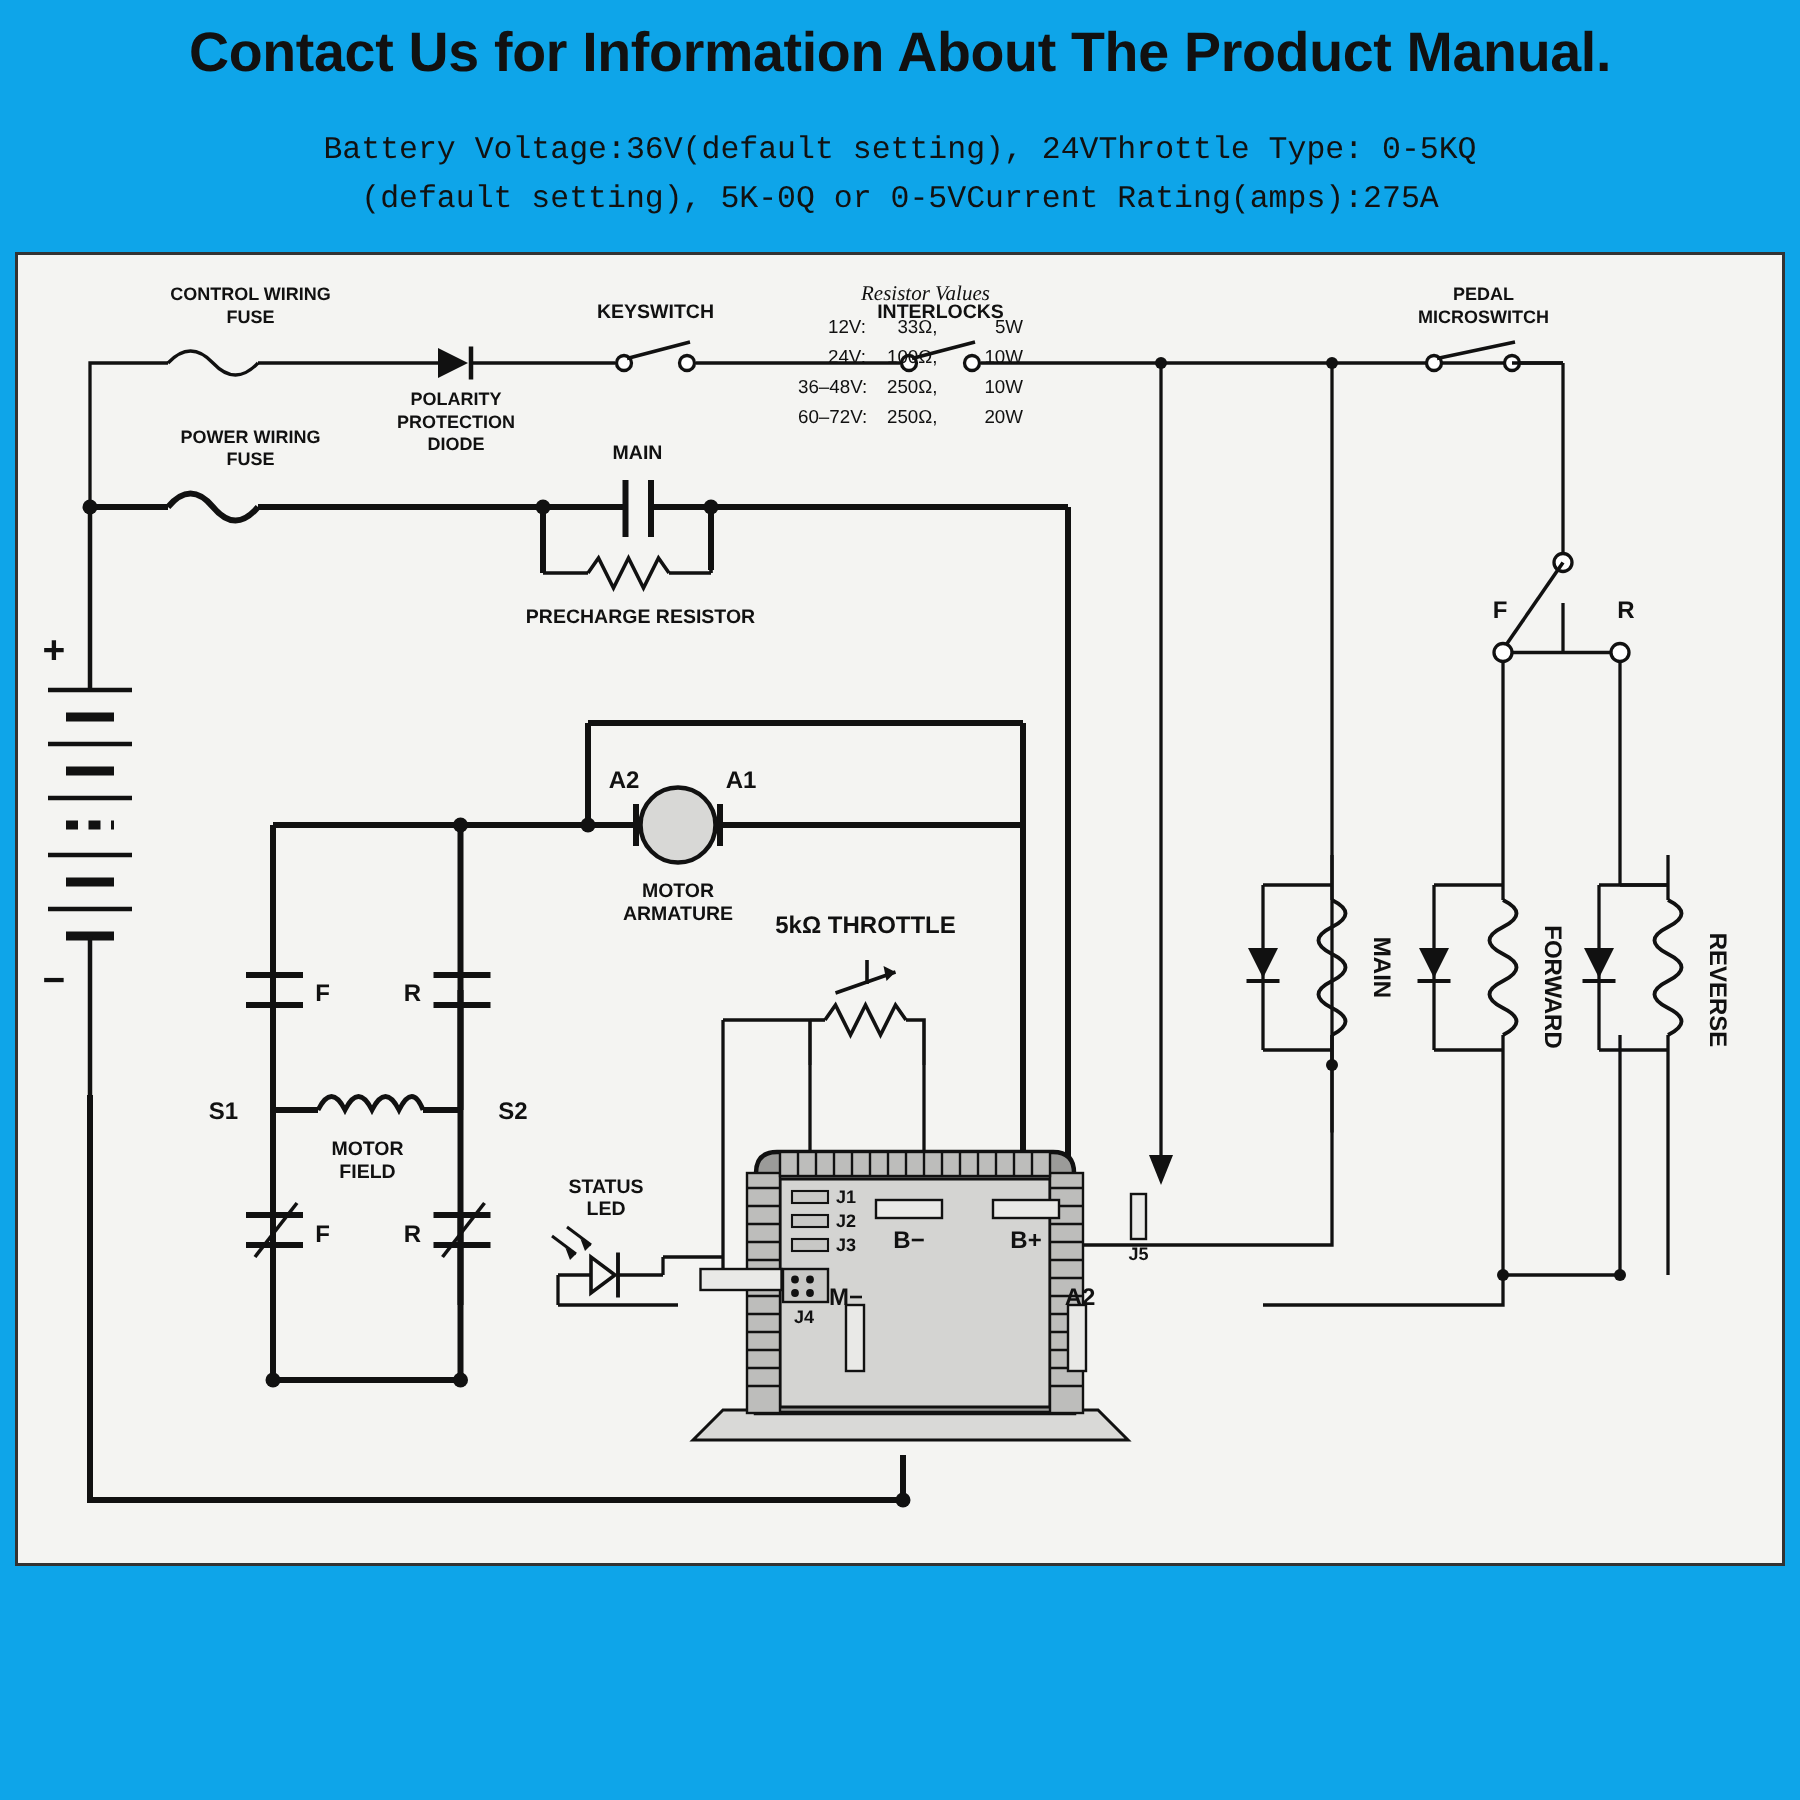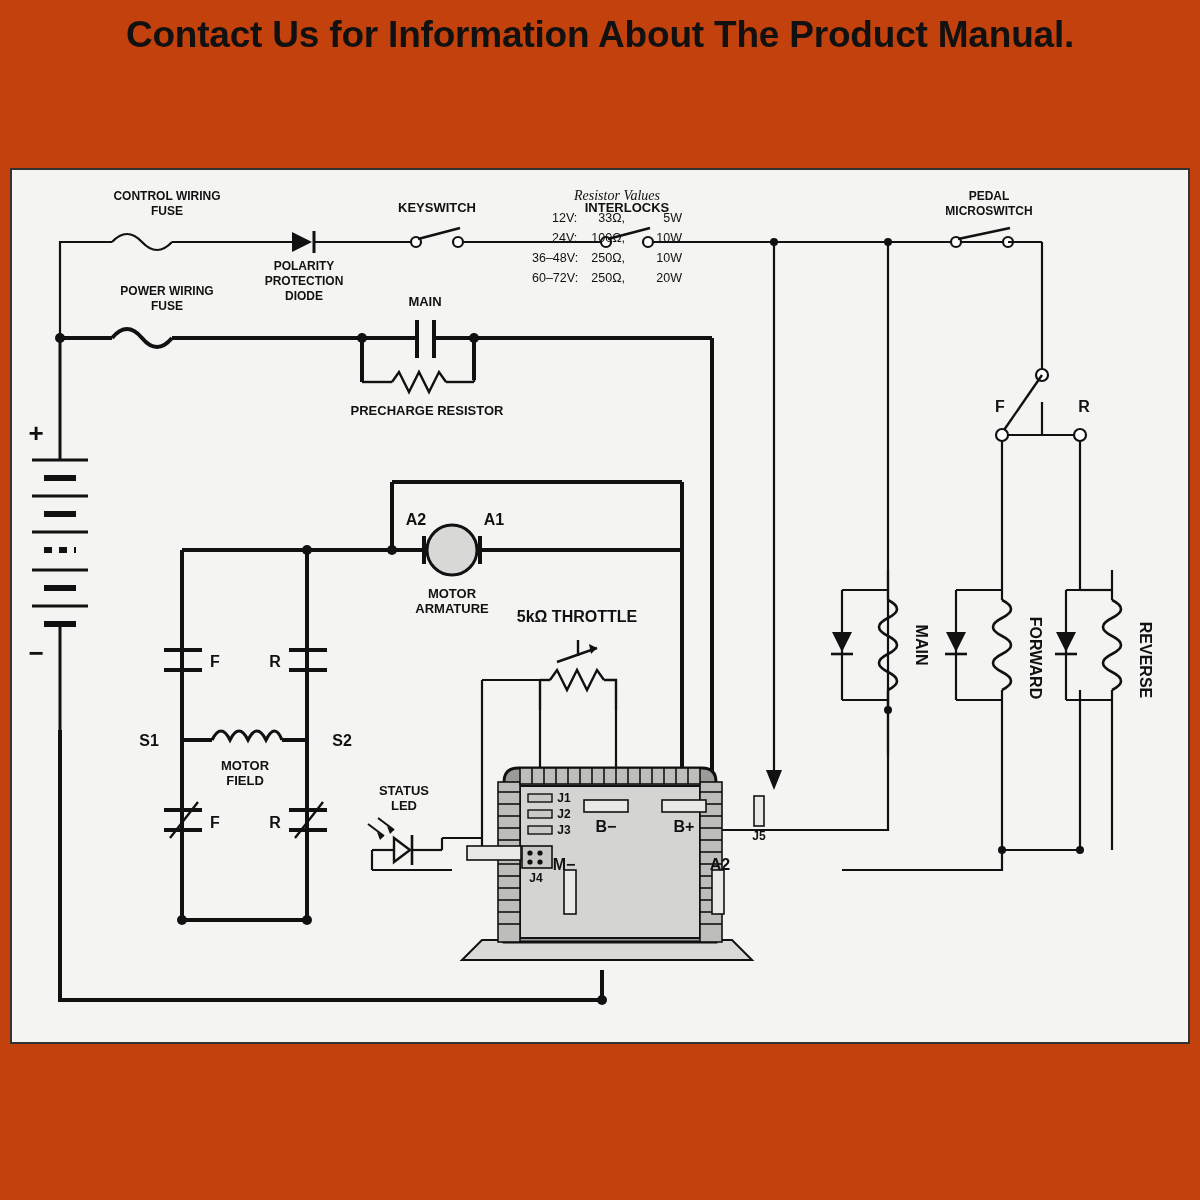--- a/index.html
+++ b/index.html
@@ -1,35 +1,39 @@
 <!DOCTYPE html>
 <html><head>
 <meta charset="utf-8">
 <style>
   html,body{margin:0;padding:0;background:#f2f2f0;}
   body{width:1200px;height:1200px;font-family:"Liberation Sans",sans-serif;color:#111;overflow:hidden;}
-  .page{position:relative;width:1200px;height:1200px;background:#c2410c;}
+  .page{position:relative;width:1200px;height:1200px;background:#0ea5e9;}
   .title{position:absolute;left:0;top:14px;width:1200px;text-align:center;font-size:37px;font-weight:700;letter-spacing:-0.2px;}
   .subtitle{position:absolute;left:110px;top:84px;width:980px;text-align:center;font-family:"Liberation Mono",monospace;font-size:21px;line-height:33px;}
   .diagram{position:absolute;left:10px;top:168px;width:1176px;height:872px;border:2px solid #333;background:#f4f4f2;}
   svg{display:block;}
   .lbl{font-family:"Liberation Sans",sans-serif;font-size:13px;font-weight:700;fill:#111;text-anchor:middle;}
   .lbl-s{font-family:"Liberation Sans",sans-serif;font-size:12px;font-weight:700;fill:#111;text-anchor:middle;}
   .lbl-l{font-family:"Liberation Sans",sans-serif;font-size:16px;font-weight:700;fill:#111;text-anchor:middle;}
   .res-title{font-family:"Liberation Serif",serif;font-style:italic;font-size:14px;fill:#111;text-anchor:middle;}
   .res-row{font-family:"Liberation Sans",sans-serif;font-size:12.5px;fill:#111;}
   .plus{font-family:"Liberation Sans",sans-serif;font-size:26px;font-weight:700;fill:#111;text-anchor:middle;}
 </style>
 </head>
 <body>
 
 <div class="page">
 
   <div class="title">Contact Us for Information About The Product Manual.</div>
 
+  <div class="subtitle">
+    <div>Battery Voltage:36V(default setting), 24VThrottle Type: 0-5KQ</div>
+    <div>(default setting), 5K-0Q or 0-5VCurrent Rating(amps):275A</div>
+  </div>
 
   <div class="diagram">
     <svg width="1176" height="872" viewBox="0 0 1176 872">
 
       <g fill="none" stroke="#111" stroke-width="2.2">
 
         <path d="M48 168 L48 72 L100 72"></path>
         <path d="M160 72 L280 72"></path>
         <path d="M303 72 L398 72"></path>
         <path d="M452 72 L588 72"></path>

